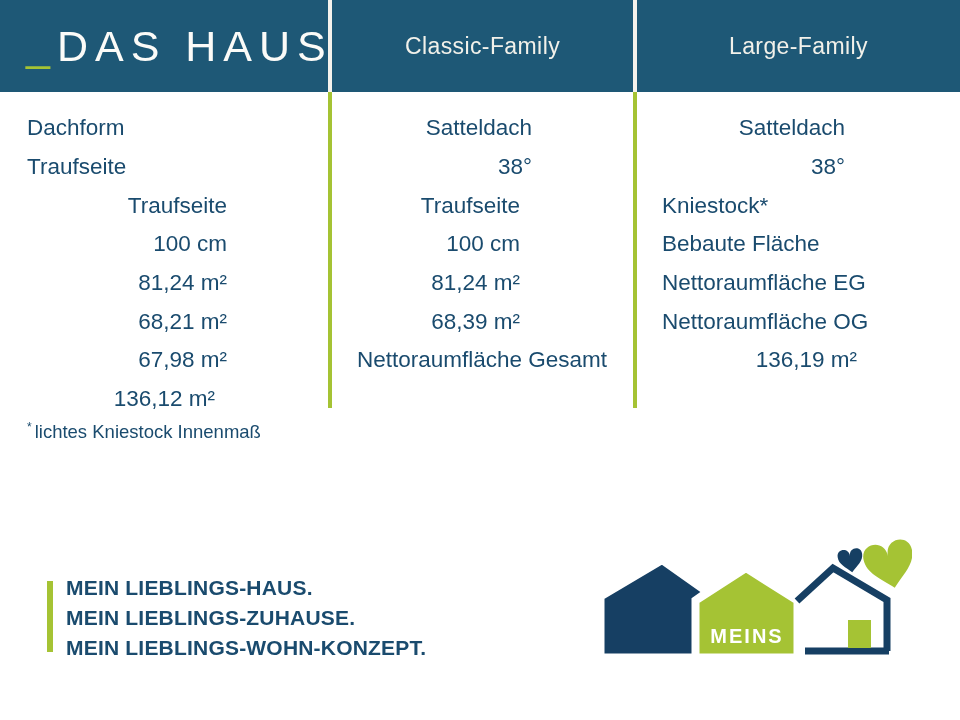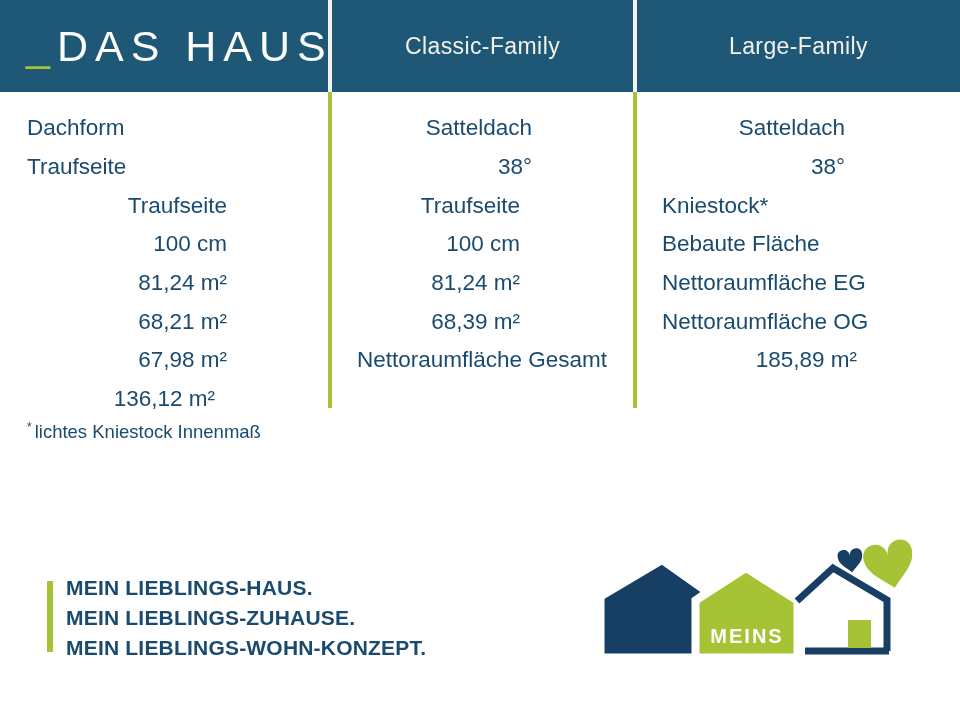--- a/index.html
+++ b/index.html
@@ -88,21 +88,21 @@
     <div class="cell large">81,24 m²</div>
 
     <div class="cell label">Nettoraumfläche EG</div>
     <div class="cell classic">68,21 m²</div>
     <div class="cell large">68,39 m²</div>
 
     <div class="cell label">Nettoraumfläche OG</div>
     <div class="cell classic">67,98 m²</div>
 
     <div class="cell label">Nettoraumfläche Gesamt</div>
-    <div class="cell classic">185,89 m²</div>
+    <div class="cell classic">136,19 m²</div>
     <div class="cell large">136,12 m²</div>
   </div>
 
   <div class="footnote"><sup>*</sup><span>lichtes Kniestock Innenmaß</span></div>
 
   <div class="slogan-bar"></div>
   <div class="slogan">
     <div>MEIN LIEBLINGS-HAUS.</div>
     <div>MEIN LIEBLINGS-ZUHAUSE.</div>
     <div>MEIN LIEBLINGS-WOHN-KONZEPT.</div>

